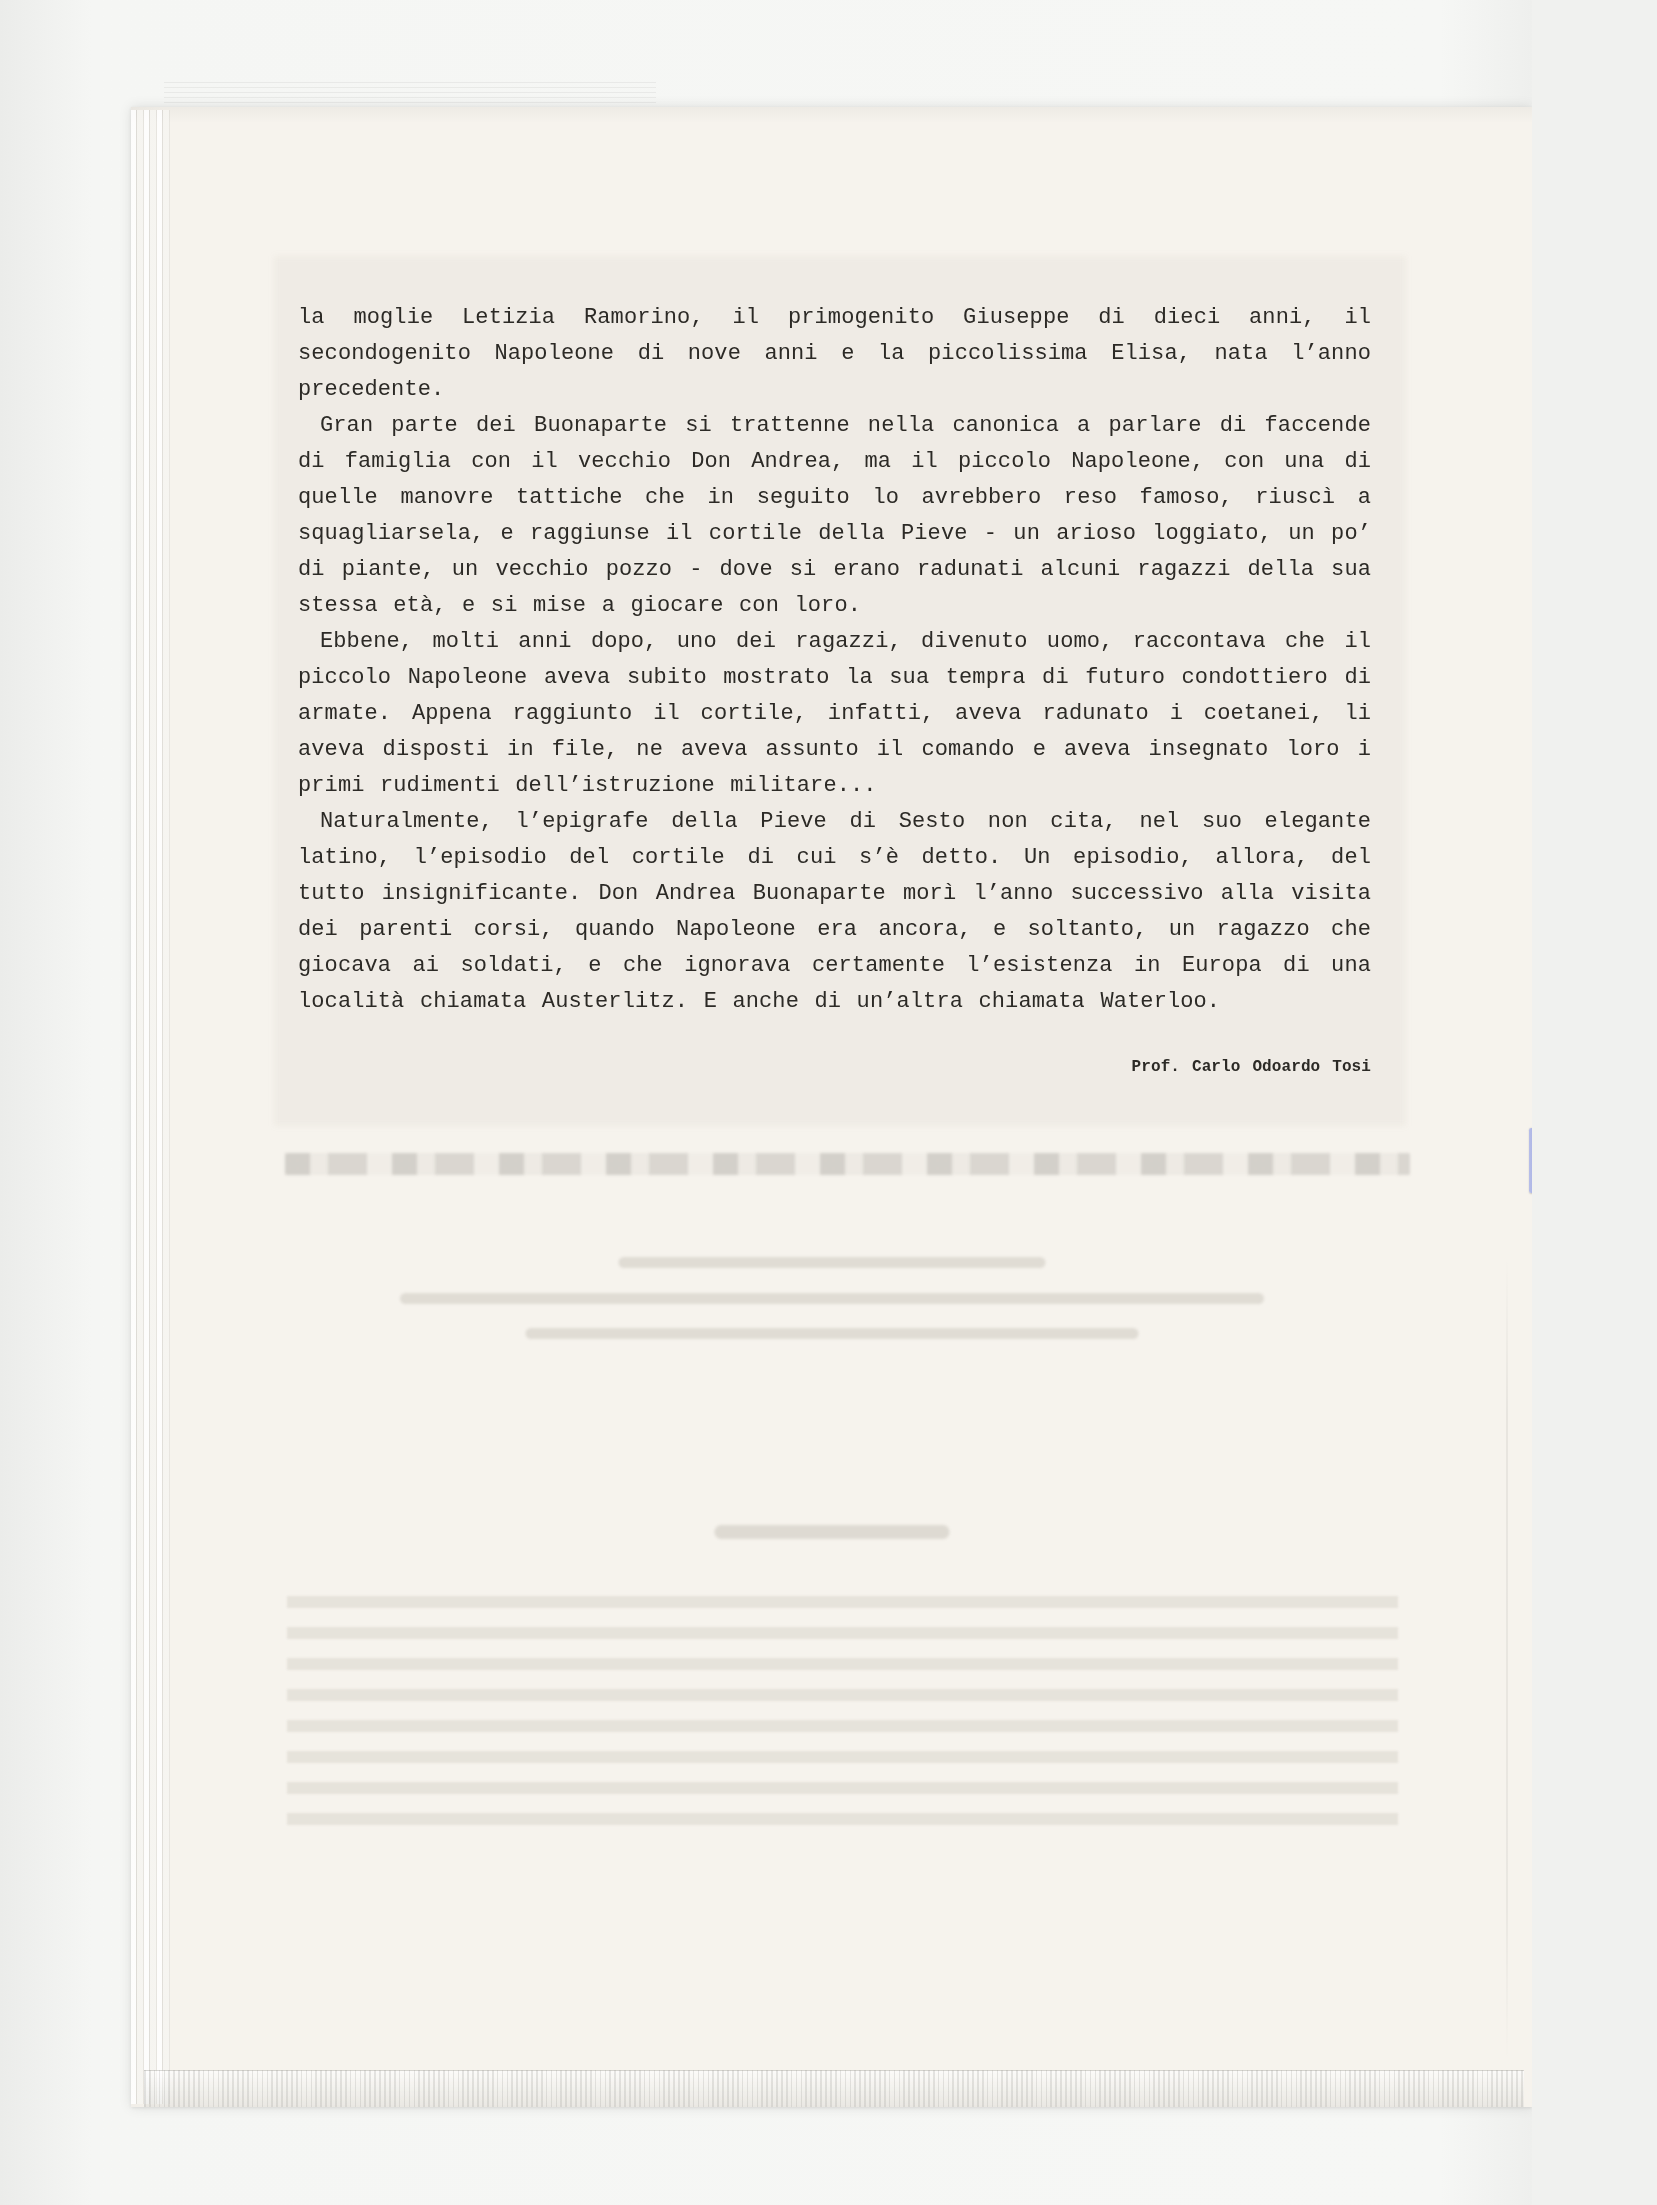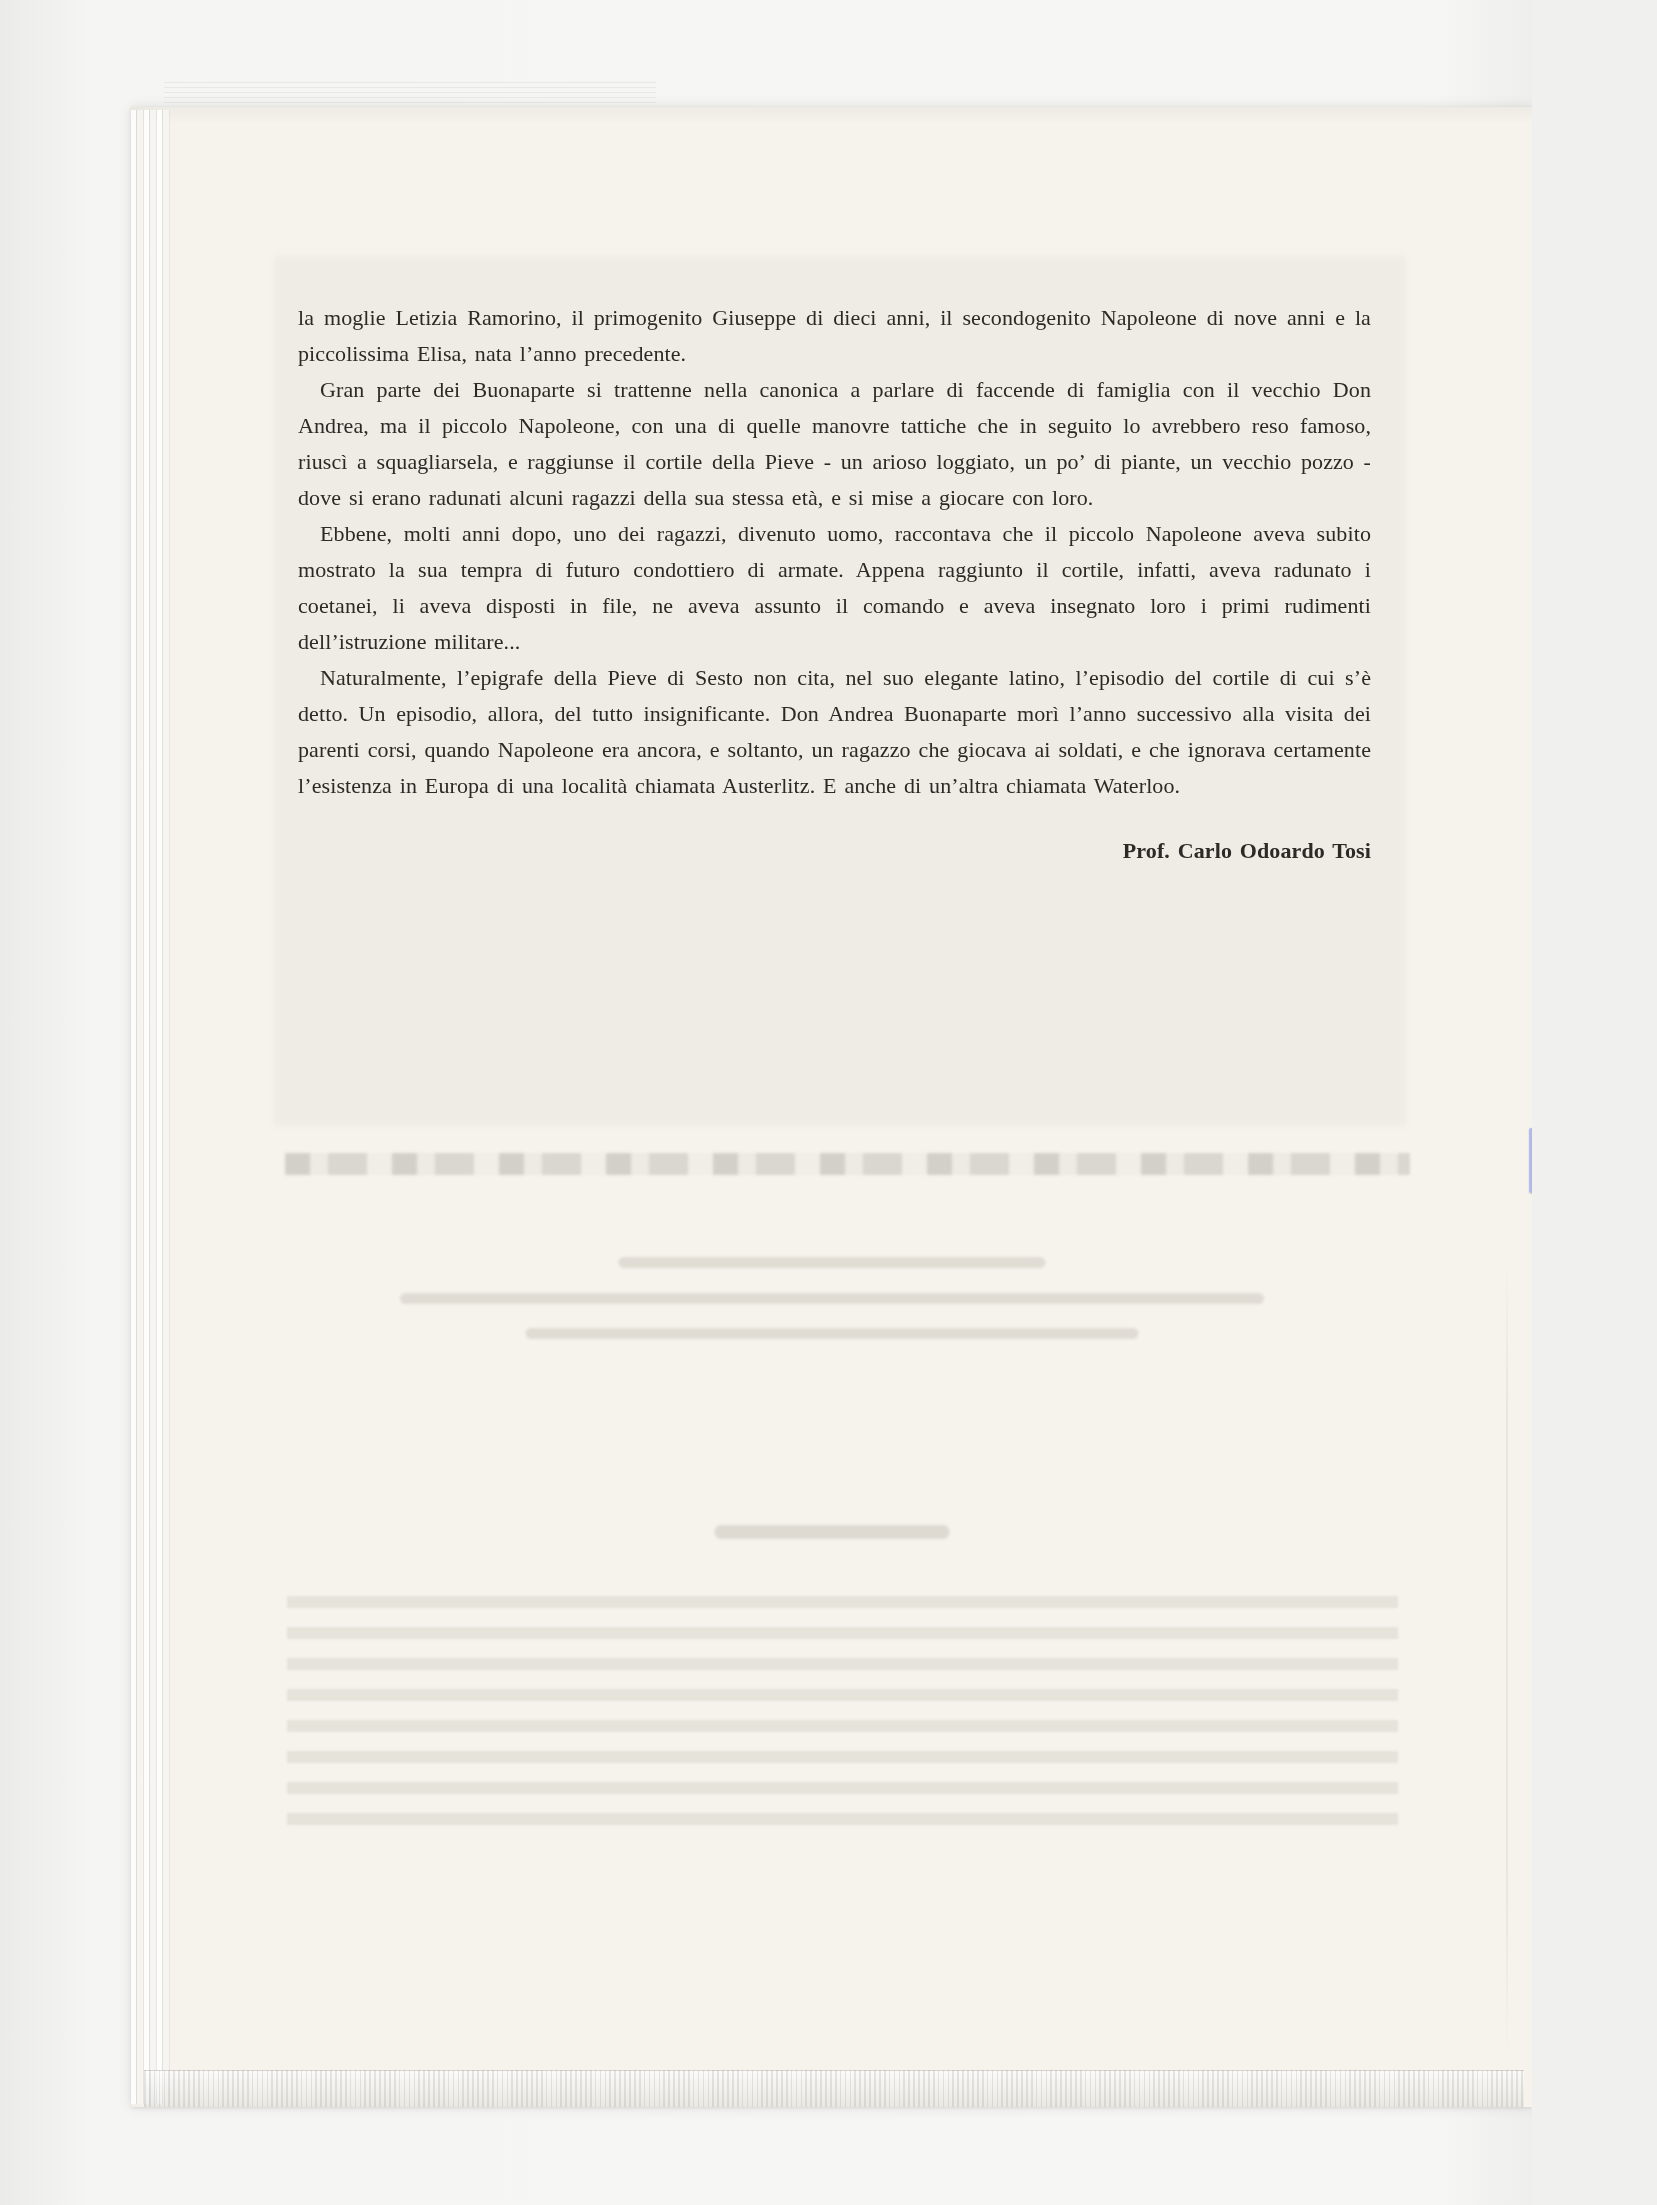--- a/index.html
+++ b/index.html
@@ -8,20 +8,21 @@
     background: #f0f1ef;
     font-family: "Liberation Serif", serif;
   }
 
   .scan {
     position: relative;
     width: 1532px;
     height: 2205px;
     background: linear-gradient(90deg, #ebecea 0%, #f5f6f4 6%, #f6f7f5 94%, #eeefed 100%);
     overflow: hidden;
+    font-family: Liberation Mono, monospace;
   }
 
   
   .paper {
     position: absolute;
     left: 131px;
     top: 107px;
     width: 1401px;
     height: 2000px;
     background:
@@ -84,21 +85,21 @@
     text-align: justify;
     letter-spacing: 0.1px;
     word-spacing: 2.2px;
   }
   .para { margin: 0; }
   .para.indent { text-indent: 22px; }
   .signature {
     margin: 34px 0 0 0;
     text-align: right;
     font-weight: bold;
-    font-size: 22px;
+    font-size: 16px;
     line-height: 26px;
     color: #2c2a26;
   }
 
   
   .ghost-shade {
     position: absolute;
     left: 143px;
     top: 149px;
     width: 1132px;

